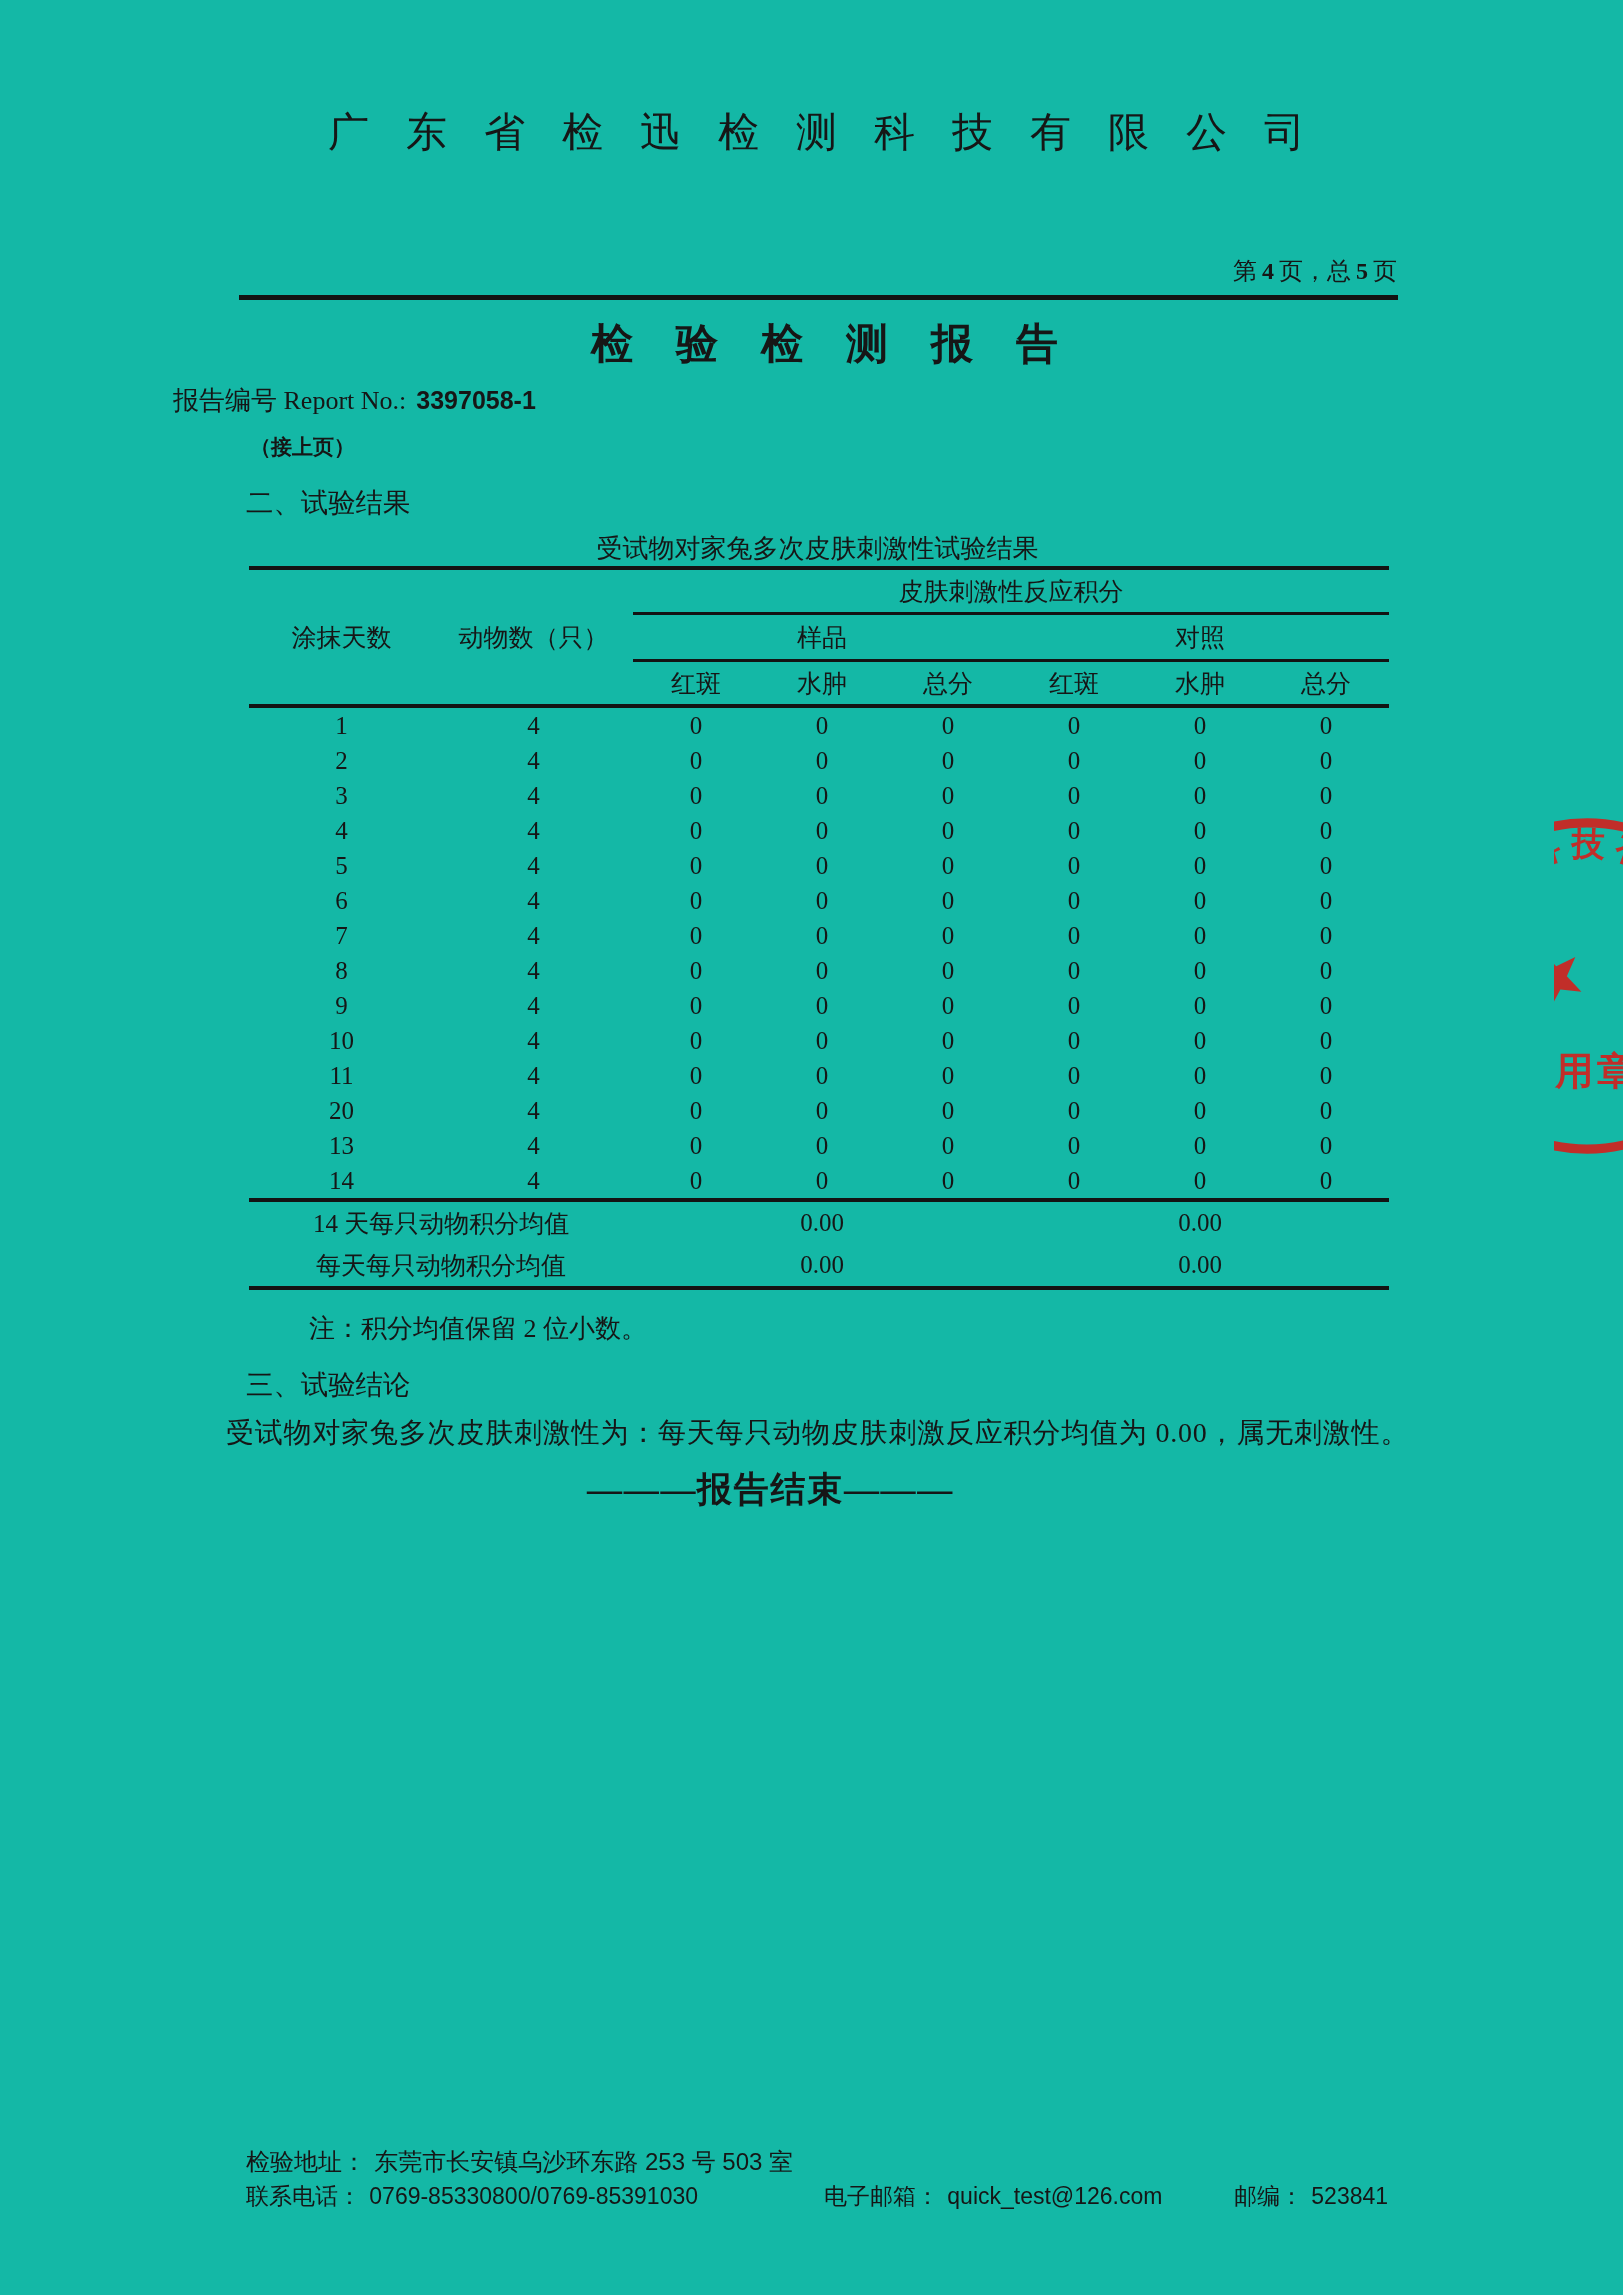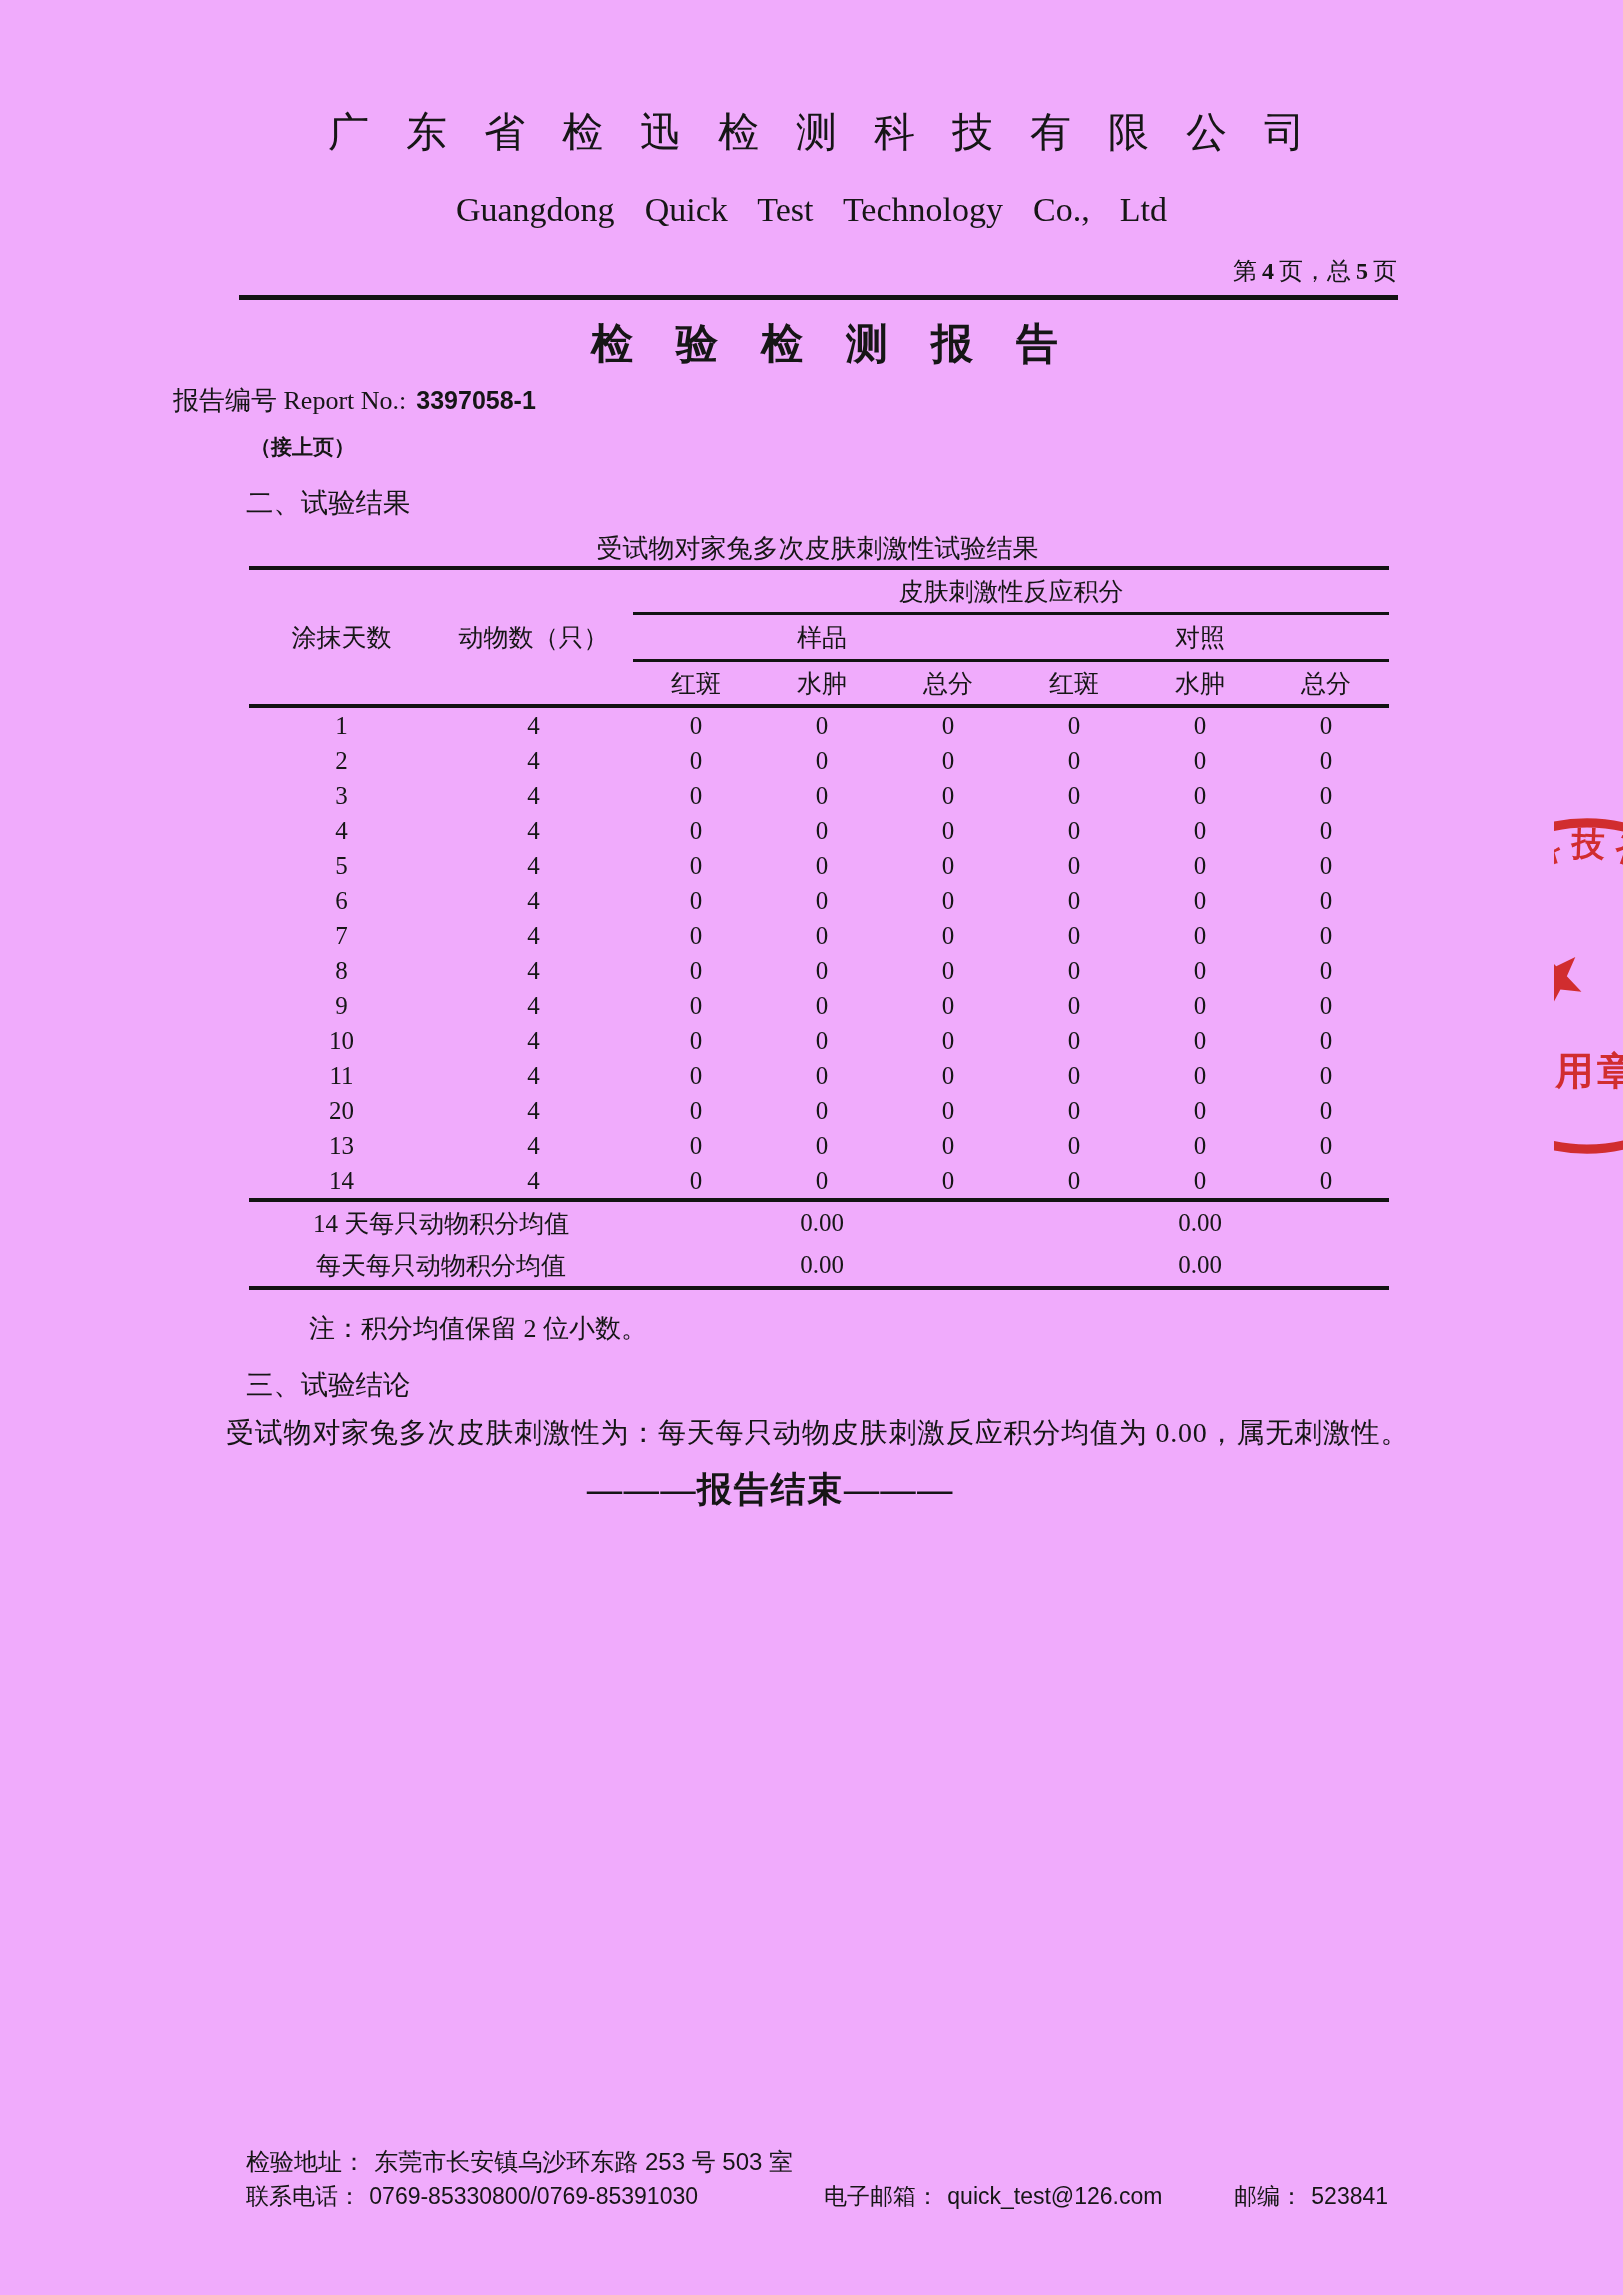--- a/index.html
+++ b/index.html
@@ -1,17 +1,17 @@
 <!DOCTYPE html>
 <html style="--stamp-color: #cf2420;font-size:13.3px"><head>
 <meta charset="utf-8">
 <style>
   html,body{margin:0;padding:0;background:#ffffff;}
   .page{
-    position:relative;width:1623px;height:2295px;background:#f0abfc;
+    position:relative;width:1623px;height:2295px;background:#14b8a6;
     font-family:"Liberation Serif","DejaVu Serif",serif;color:#161616;overflow:hidden;
   }
   .company-cn{
     position:absolute;left:328px;top:105px;font-size:41px;letter-spacing:37px;
     white-space:nowrap;font-weight:normal;
   }
   .company-en{
     position:absolute;left:0;top:191px;width:100%;text-align:center;
     font-size:34px;word-spacing:21.6px;white-space:nowrap;
   }
@@ -62,21 +62,20 @@
   .footer-line2 .post-seg{position:absolute;left:1234px;white-space:nowrap;}
   .sans{font-family:"Liberation Sans","DejaVu Sans",sans-serif;}
   .footer .sans{margin-left:8.3px;}
 </style>
 </head>
 <body>
 
 <div class="page">
 
   <div class="company-cn">广东省检迅检测科技有限公司</div>
-  <div class="company-en">Guangdong Quick Test Technology Co., Ltd</div>
 
   <div class="page-info"><span>第</span><span class="num">4</span><span>页，总</span><span class="num">5</span><span>页</span></div>
 
   <div class="header-rule"></div>
 
   <div class="report-title">检验检测报告</div>
 
   <div class="report-no"><span>报告编号 Report No.:</span><span class="val">3397058-1</span></div>
 
   <div class="continued">（接上页）</div>

